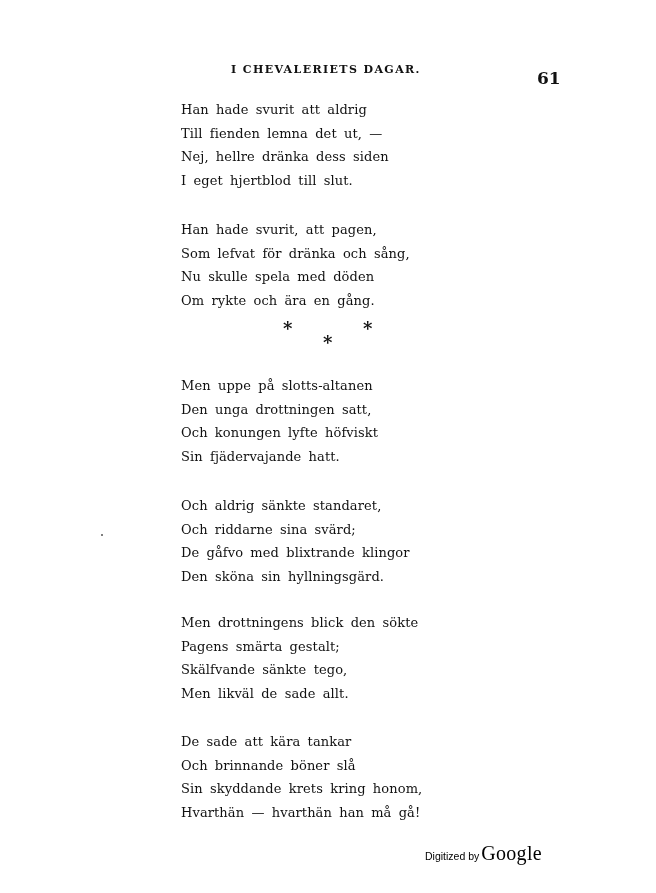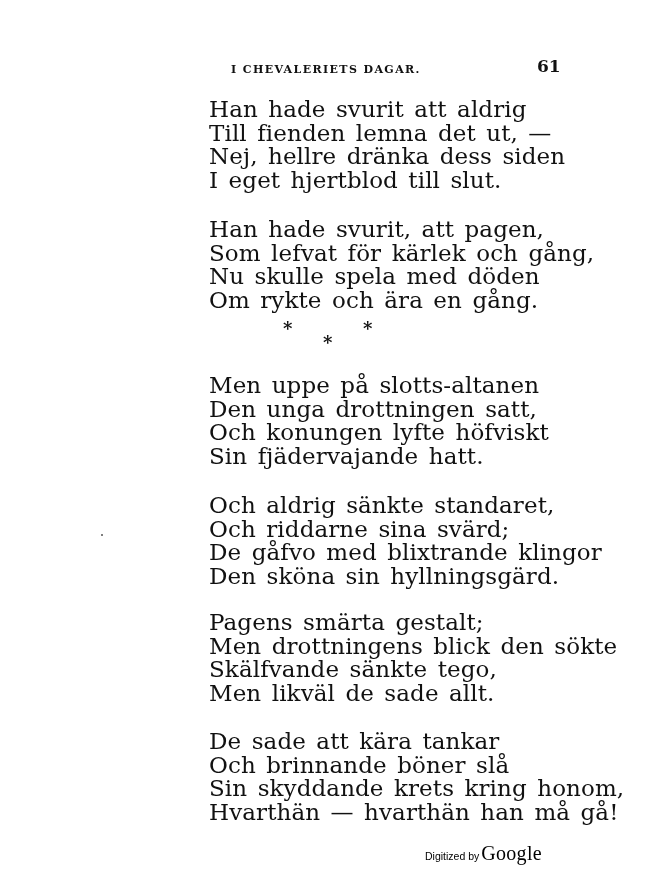--- a/index.html
+++ b/index.html
@@ -1,20 +1,20 @@
 <!DOCTYPE html>
 <html><head>
 <meta charset="utf-8">
 <style>
   html, body { margin: 0; padding: 0; background: #ffffff; }
   body { width: 656px; height: 893px; position: relative; overflow: hidden; }
   .page { position: absolute; left: 0; top: 0; width: 656px; height: 893px; background: #fff; color: #111; }
   .running-head { position: absolute; top: 63px; left: 231px; font-family: "DejaVu Serif", serif; font-weight: bold; font-size: 11px; letter-spacing: 1.4px; color: #111; }
-  .page-number { position: absolute; top: 56px; left: 537px; font-family: "DejaVu Serif", serif; font-weight: bold; font-size: 17px; color: #111; }
-  .stanza { position: absolute; left: 181px; font-family: "DejaVu Serif", serif; font-size: 23px; line-height: 23.5px; color: #111; word-spacing: 3px; letter-spacing: 0.1px; white-space: nowrap; margin-left: 28px; }
+  .page-number { position: absolute; top: 68px; left: 537px; font-family: "DejaVu Serif", serif; font-weight: bold; font-size: 17px; color: #111; }
+  .stanza { position: absolute; left: 181px; font-family: "DejaVu Serif", serif; font-size: 13px; line-height: 23.5px; color: #111; word-spacing: 3px; letter-spacing: 0.1px; white-space: nowrap; }
   .stanza .line { display: block; }
   .stars { position: absolute; left: 283px; top: 318px; width: 100px; height: 40px; font-family: "DejaVu Serif", serif; font-size: 18px; font-weight: bold; color: #111; }
   .star { position: absolute; }
   .speck { position: absolute; left: 101px; top: 534px; width: 2px; height: 2px; background: #555; border-radius: 1px; }
   .watermark { position: absolute; left: 425px; top: 842px; display: flex; align-items: baseline; color: #000000; }
   .watermark .small { font-family: "Liberation Sans", sans-serif; font-size: 10.5px; margin-right: 2px; }
   .watermark .brand { font-family: "Liberation Serif", serif; font-size: 20px; letter-spacing: 0.3px; }
 </style>
 </head>
 <body>
@@ -26,21 +26,21 @@
 
   <div class="stanza" style="top:98px;">
     <span class="line">Han hade svurit att aldrig</span>
     <span class="line">Till fienden lemna det ut, —</span>
     <span class="line">Nej, hellre dränka dess siden</span>
     <span class="line">I eget hjertblod till slut.</span>
   </div>
 
   <div class="stanza" style="top:218px;">
     <span class="line">Han hade svurit, att pagen,</span>
-    <span class="line">Som lefvat för kärlek och gång,</span>
+    <span class="line">Som lefvat för dränka och sång,</span>
     <span class="line">Nu skulle spela med döden</span>
     <span class="line">Om rykte och ära en gång.</span>
   </div>
 
   <div class="stars">
     <span class="star" style="left:0px;top:0px;">*</span>
     <span class="star" style="left:40px;top:14px;">*</span>
     <span class="star" style="left:80px;top:0px;">*</span>
   </div>
 
@@ -54,22 +54,22 @@
   <div class="stanza" style="top:494px;">
     <span class="line">Och aldrig sänkte standaret,</span>
     <span class="line">Och riddarne sina svärd;</span>
     <span class="line">De gåfvo med blixtrande klingor</span>
     <span class="line">Den sköna sin hyllningsgärd.</span>
   </div>
 
   <div class="speck"></div>
 
   <div class="stanza" style="top:611px;">
+    <span class="line">Men drottningens blick den sökte</span>
     <span class="line">Pagens smärta gestalt;</span>
-    <span class="line">Men drottningens blick den sökte</span>
     <span class="line">Skälfvande sänkte tego,</span>
     <span class="line">Men likväl de sade allt.</span>
   </div>
 
   <div class="stanza" style="top:730px;">
     <span class="line">De sade att kära tankar</span>
     <span class="line">Och brinnande böner slå</span>
     <span class="line">Sin skyddande krets kring honom,</span>
     <span class="line">Hvarthän — hvarthän han må gå!</span>
   </div>

